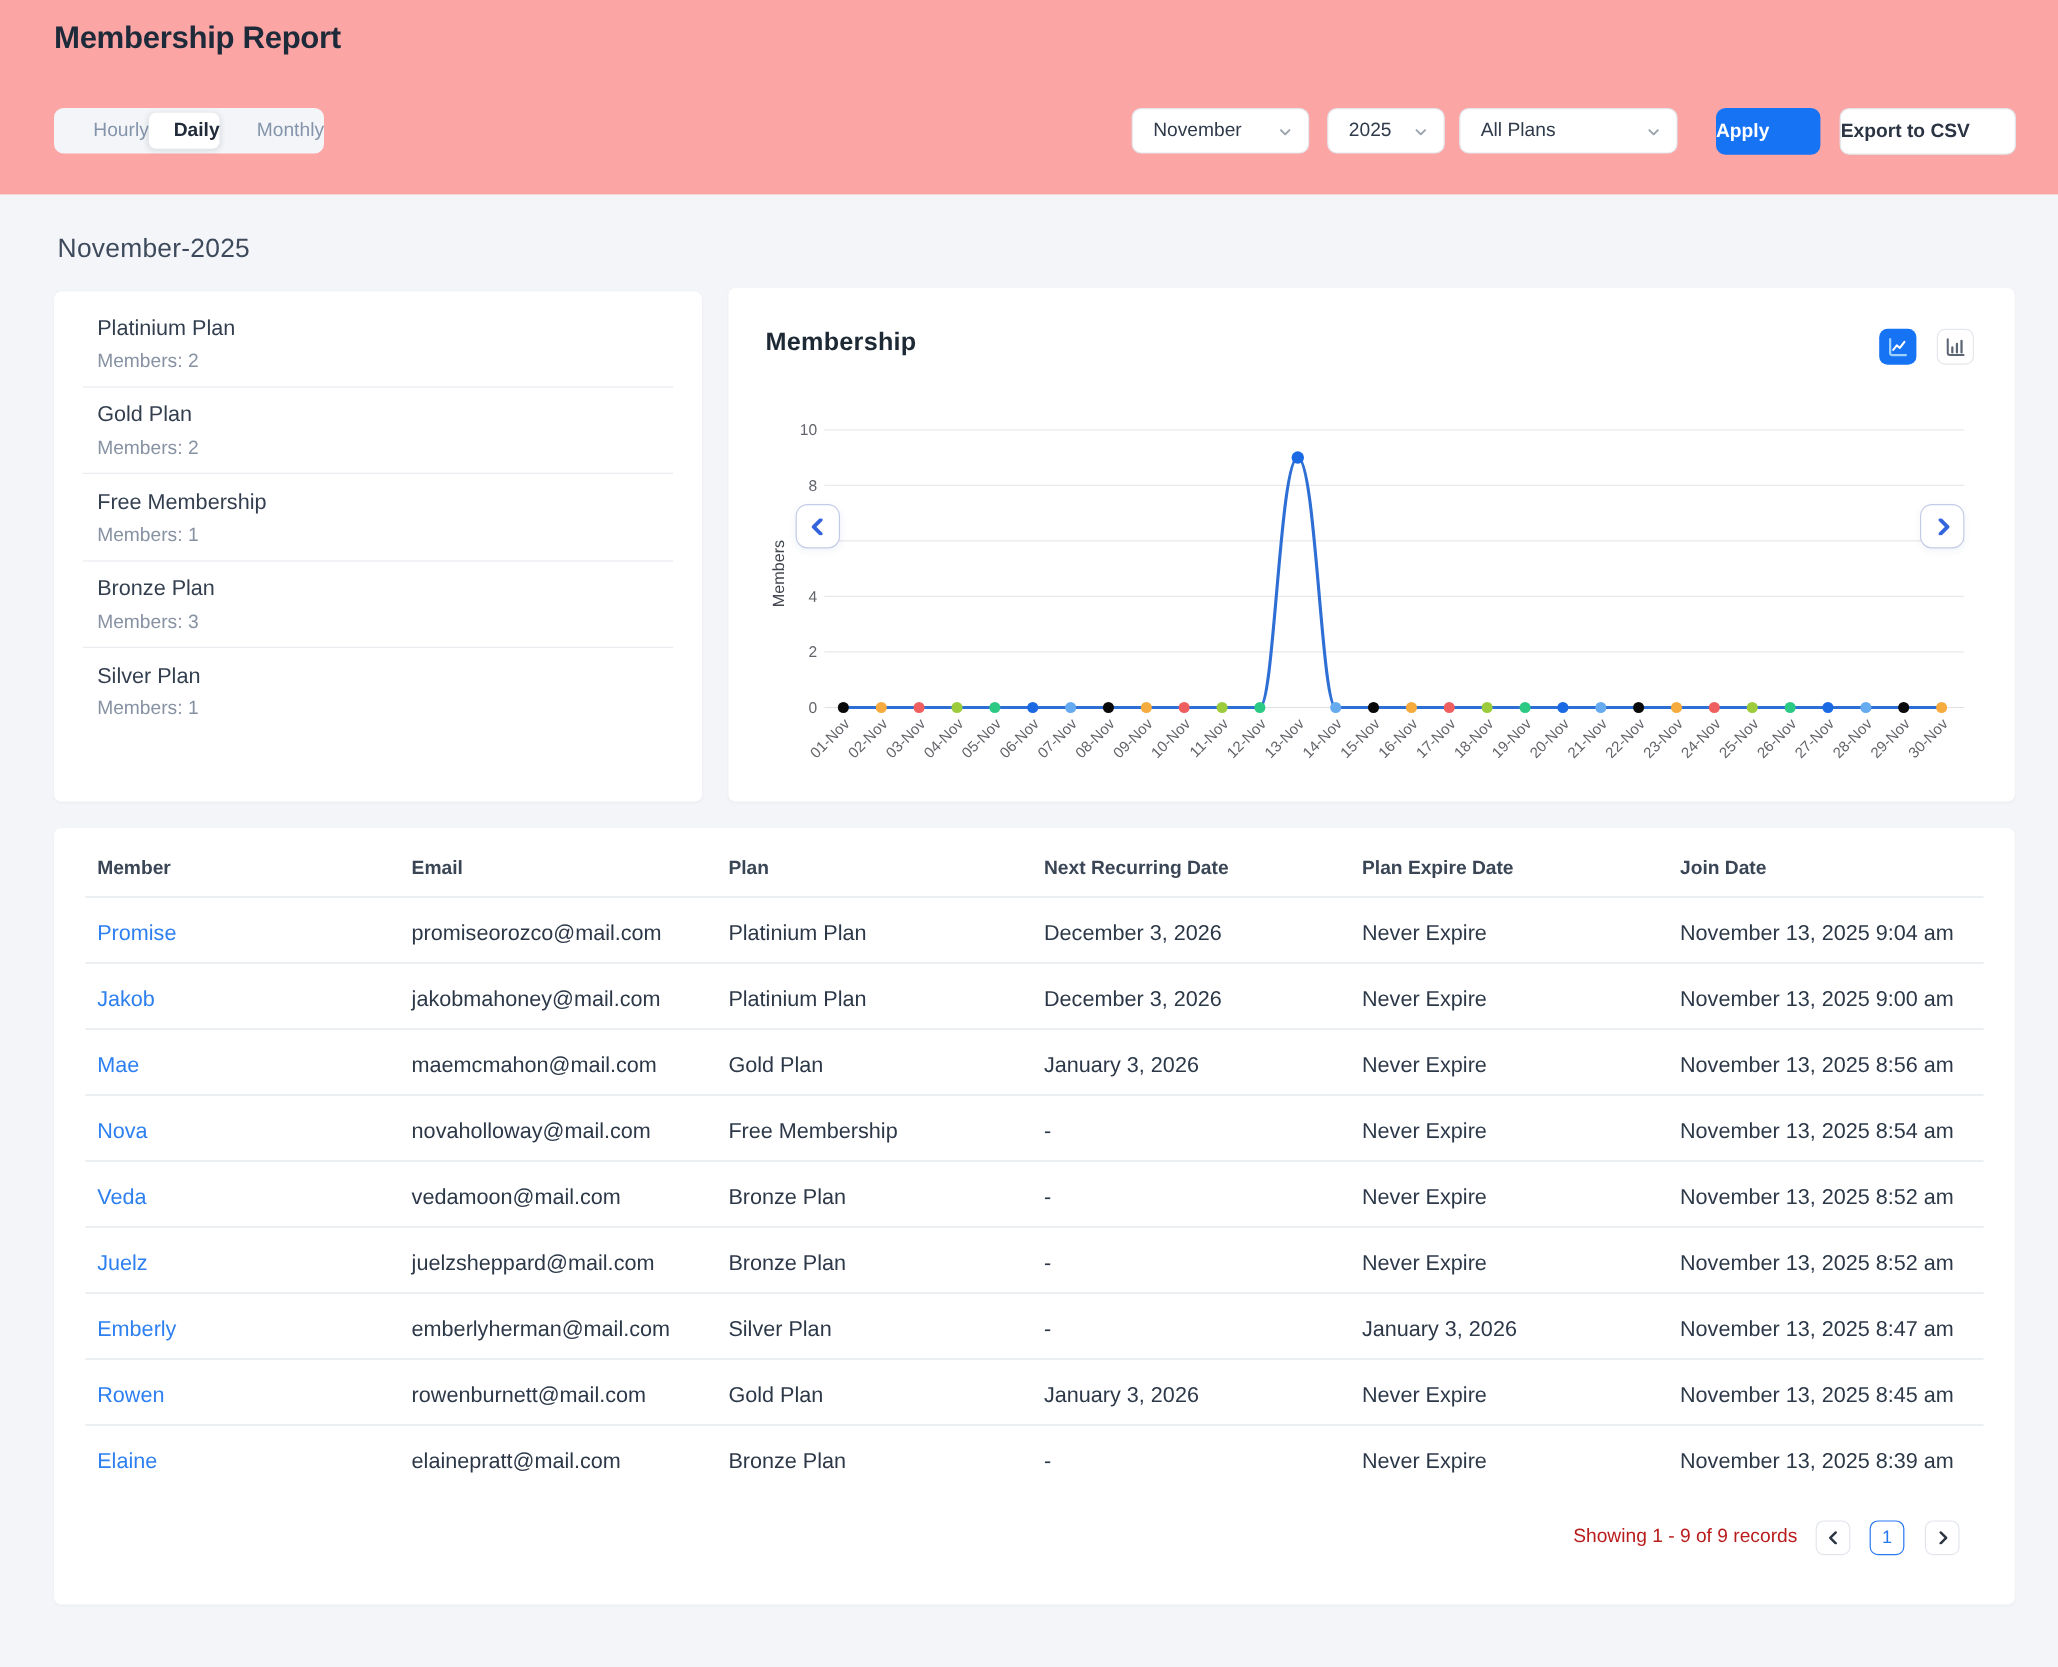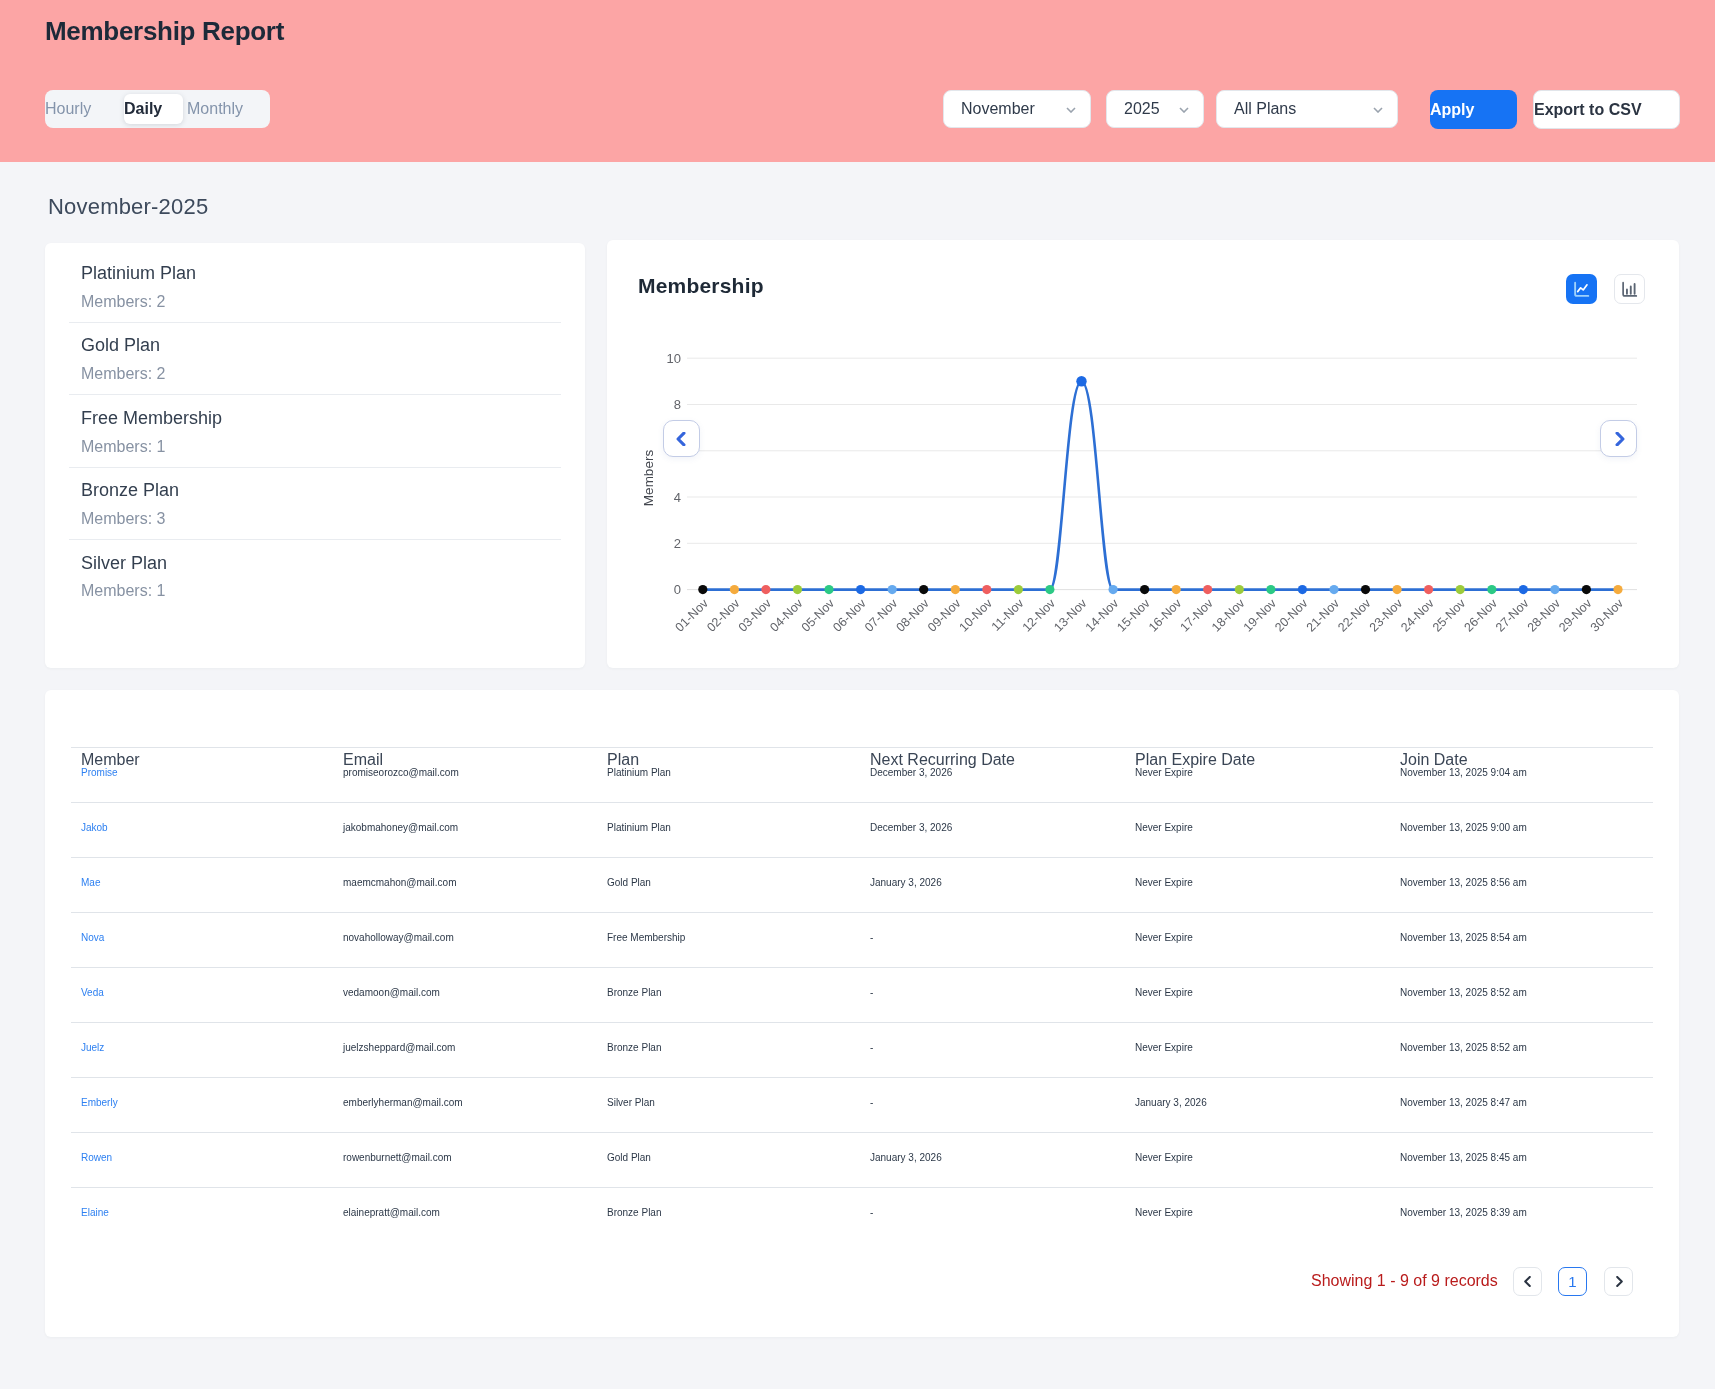--- a/index.html
+++ b/index.html
@@ -1,41 +1,41 @@
 <!DOCTYPE html>
 <html><head><meta charset="utf-8">
 <style>
 * { margin:0; padding:0; box-sizing:border-box; }
 html,body { width:1715px; height:1389px; background:#f4f5f8; font-family:"Liberation Sans", sans-serif; position:relative; }
 .hdr { position:absolute; left:0; top:0; width:1715px; height:162px; background:#fca5a5; }
 h1 { position:absolute; left:45px; top:16px; font-size:26px; font-weight:bold; color:#1d2a39; letter-spacing:-0.3px; }
 .tabs { position:absolute; left:45px; top:90px; width:225px; height:38px; background:#f3f5f8; border-radius:8px; }
-.tab { position:absolute; top:0; height:38px; line-height:38px; text-align:left; font-size:16px; color:#8494ab; }
+.tab { position:absolute; top:0; height:38px; line-height:38px; text-align:right; font-size:16px; color:#8494ab; }
 .tab.on { top:4px; height:30px; line-height:30px; background:#fff; border-radius:6px; color:#222b3a; font-weight:bold; box-shadow:0 1px 5px rgba(60,70,90,.18); }
 .sel { position:absolute; top:90px; height:38px; background:#fff; border:1px solid #e3e7ec; border-radius:8px; font-size:16px; color:#2f3a4a; line-height:36px; padding-left:17px; }
 .car { position:absolute; right:14px; top:16px; width:10px; height:6px; }
 .btn { position:absolute; top:90px; height:39px; border-radius:8px; font-size:16px; font-weight:bold; line-height:39px; }
 .apply { left:1430px; width:87px; background:#1673f4; color:#fff; }
 .export { left:1533px; width:147px; background:#fff; border:1px solid #e1e5ea; color:#2b3442; line-height:37px; }
 .sub { position:absolute; left:48px; top:194px; font-size:22px; font-weight:500; color:#3d4a5c; letter-spacing:.2px; }
 .card { position:absolute; background:#fff; border-radius:6px; box-shadow:0 1px 3px rgba(30,40,60,.04); }
 .plans { left:45px; top:243px; width:540px; height:425px; }
 .pwrap { position:absolute; left:24px; top:0; width:492px; height:100%; }
 .ptitle { position:absolute; left:12px; font-size:18px; color:#333f4f; font-weight:500; line-height:24px; }
 .pmem { position:absolute; left:12px; font-size:16px; color:#8792a3; line-height:20px; }
 .pdiv { position:absolute; left:0; width:492px; height:1px; background:#e9ecf0; }
 .chart { left:607px; top:240px; width:1072px; height:428px; }
 .ctitle { position:absolute; left:31px; top:34px; font-size:21px; font-weight:bold; color:#1e2936; letter-spacing:.2px; }
 .icbtn { position:absolute; top:34px; width:31px; height:30px; border-radius:7px; }
 .ic1 { left:959px; background:#1673f4; }
 .ic2 { left:1007px; background:#fff; border:1px solid #e4e7ec; }
 .navbtn { position:absolute; top:180px; width:37px; height:37px; background:#fff; border:1px solid #c3cce6; border-radius:10px; box-shadow:0 2px 6px rgba(80,100,160,.08); }
 .tcard { left:45px; top:690px; width:1634px; height:647px; }
-.th { position:absolute; font-size:16px; color:#3a4555; font-weight:400;margin-top:36px; }
-.td { position:absolute; font-size:10px; color:#2c3848; }
+.th { position:absolute; font-size:16px; color:#3a4555; font-weight:700; }
+.td { position:absolute; font-size:18px; color:#2c3848; }
 .td.link { color:#2e80f1; }
 .tdiv { position:absolute; left:26px; width:1582px; height:1px; background:#e0e4e9; }
 .showing { position:absolute; font-size:16px; color:#b91c1c; }
 .pgbtn { position:absolute; top:577px; width:29px; height:29px; background:#fff; border:1px solid #e2e6eb; border-radius:7px; }
 .pg1 { border:1px solid #2878f0; color:#2878f0; font-size:15px; text-align:center; line-height:27px; }
 </style></head>
 <body>
 <div class="hdr">
   <h1>Membership Report</h1>
   <div class="tabs">

